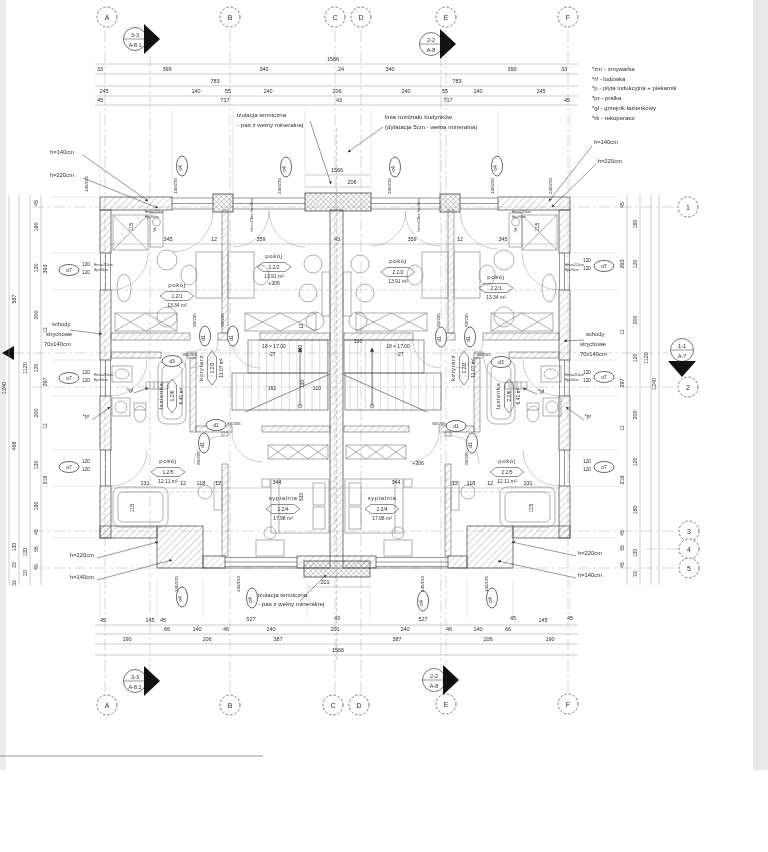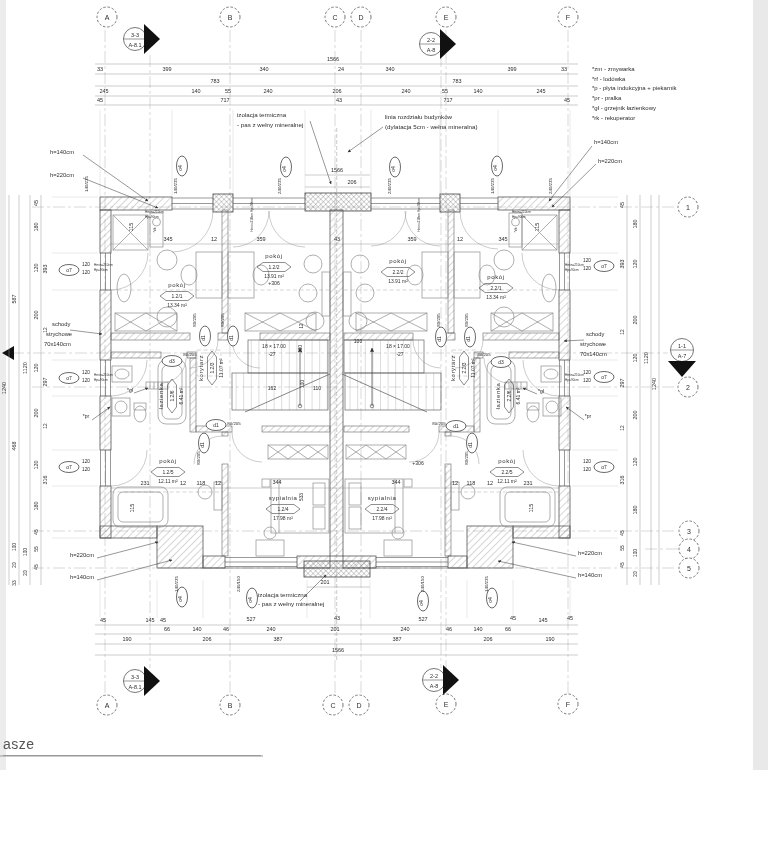--- a/index.html
+++ b/index.html
@@ -825,15 +825,14 @@
         <text x="580" y="356" font-size="5.8" text-anchor="start" fill="#2e2e2e">70x140cm</text>
         <text x="592" y="71" font-size="6" text-anchor="start" fill="#2e2e2e">*zm - zmywarka</text>
         <text x="592" y="80.7" font-size="6" text-anchor="start" fill="#2e2e2e">*rf - lodówka</text>
         <text x="592" y="90.4" font-size="6" text-anchor="start" fill="#2e2e2e">*p - płyta indukcyjna + piekarnik</text>
         <text x="592" y="100.1" font-size="6" text-anchor="start" fill="#2e2e2e">*pr - pralka</text>
         <text x="592" y="109.8" font-size="6" text-anchor="start" fill="#2e2e2e">*gł - grzejnik łazienkowy</text>
         <text x="592" y="119.5" font-size="6" text-anchor="start" fill="#2e2e2e">*rk - rekuperator</text>
       </g>
 </svg>
 
-<div id="plan-title">asze</div>
 
 </div>
 
 </body></html>

